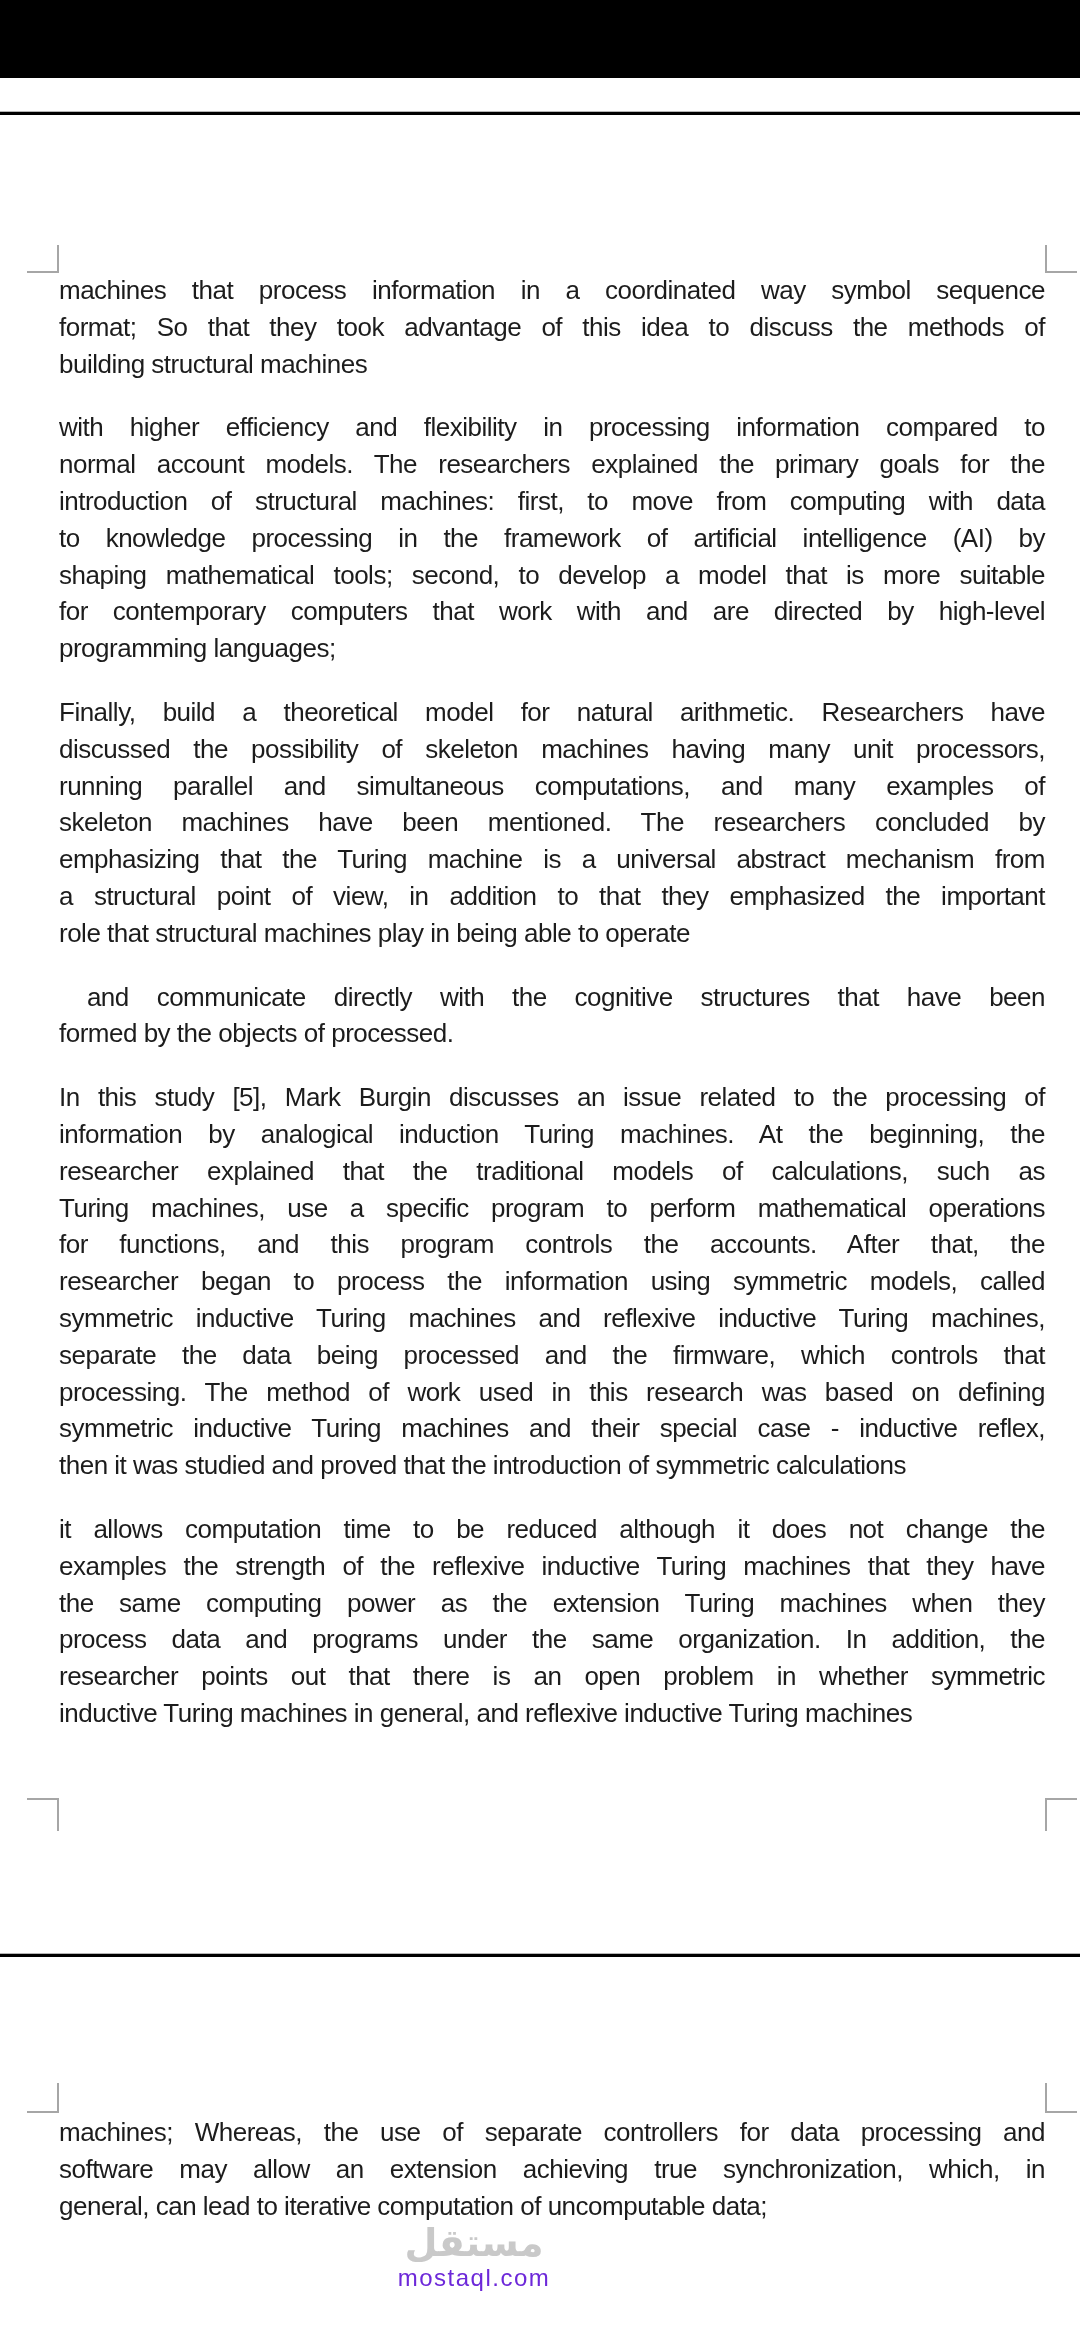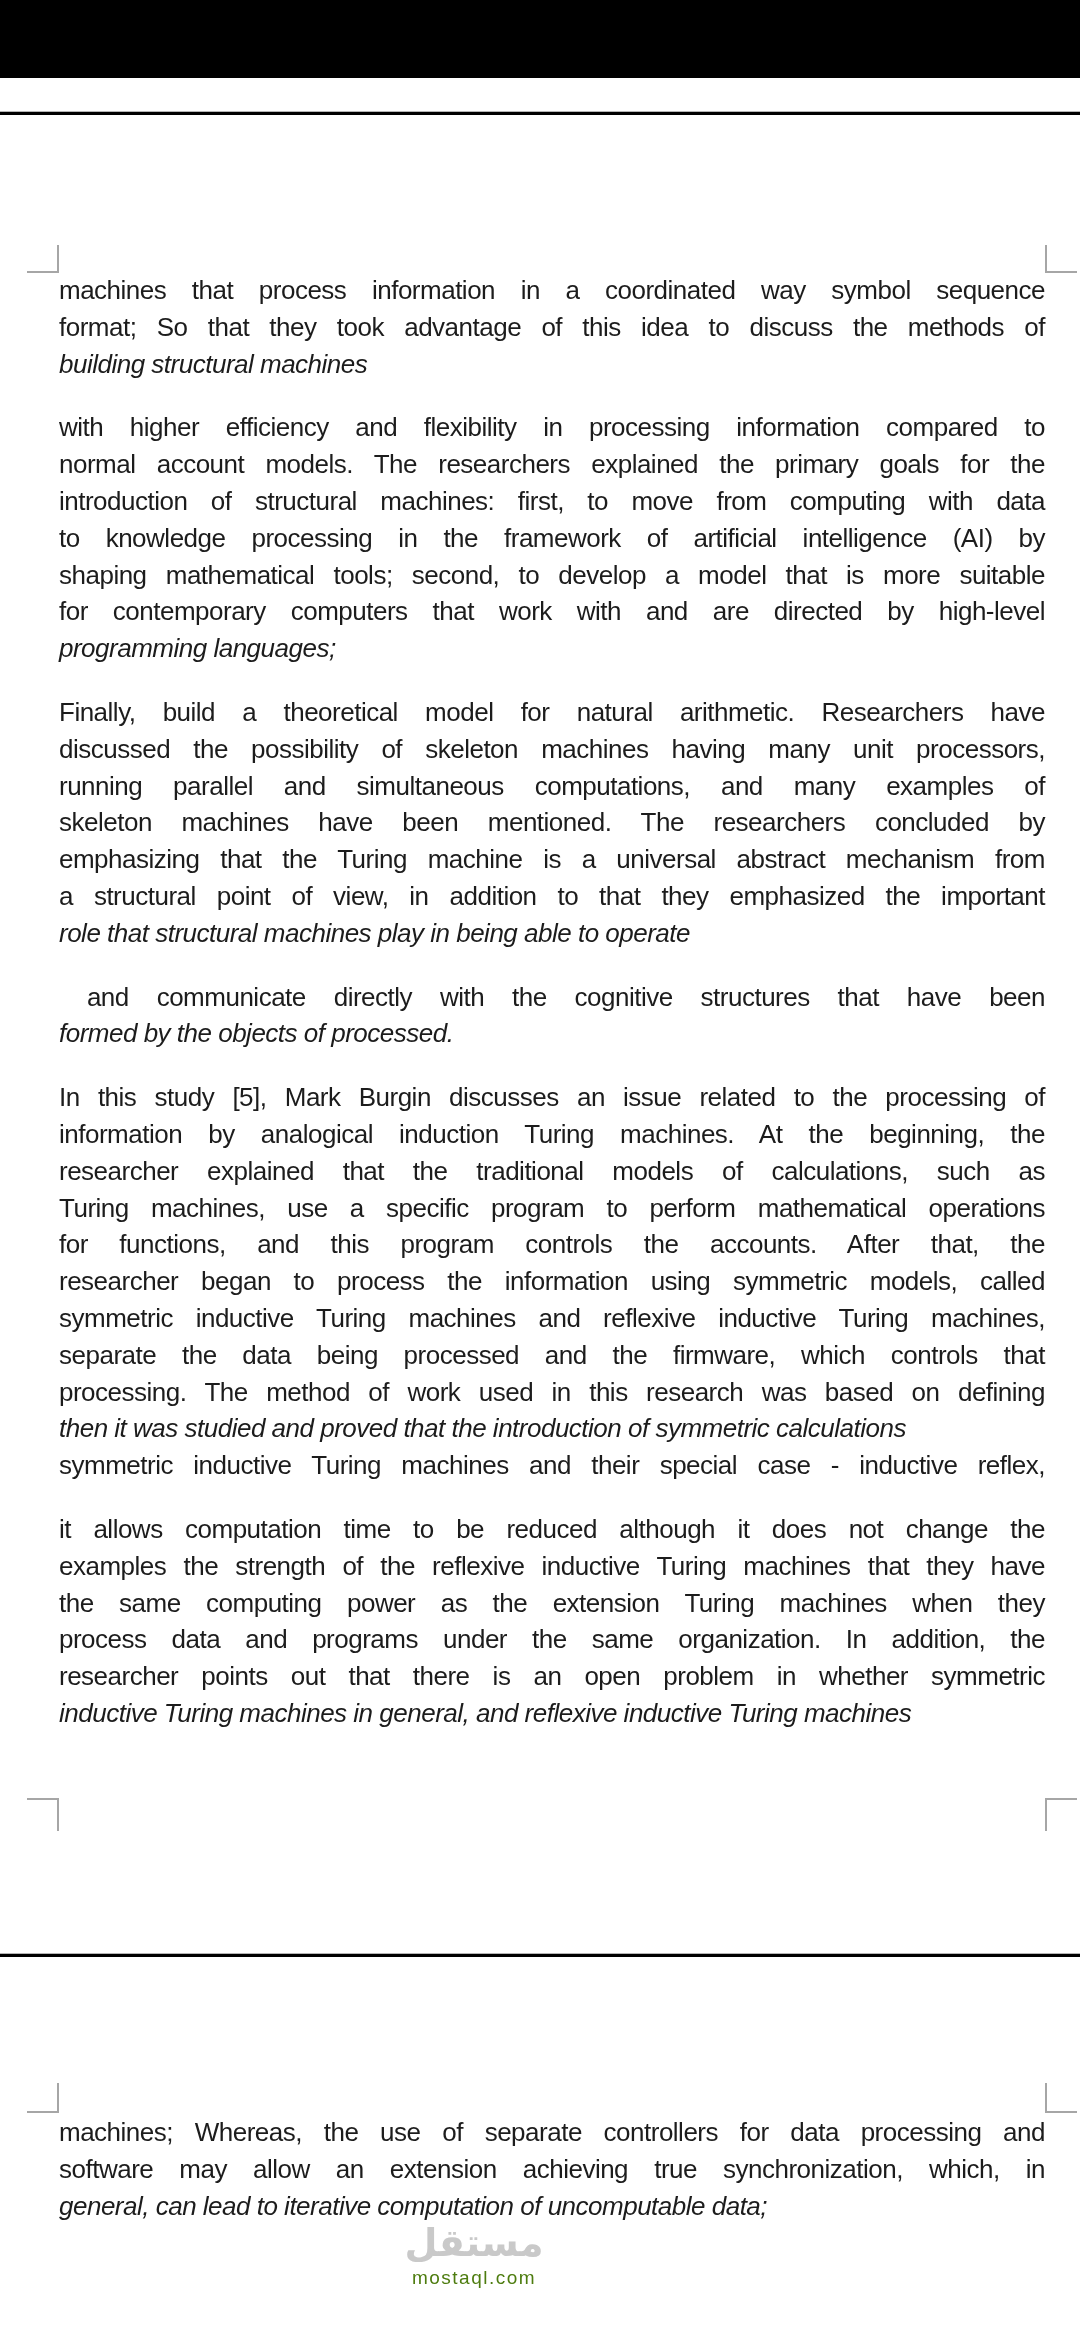--- a/index.html
+++ b/index.html
@@ -58,40 +58,39 @@
   .para:last-child{margin-bottom:0;}
   .line{
     height:36.8px;line-height:36.8px;
     white-space:nowrap;
     text-align:justify;
     text-align-last:justify;
   }
   .line.final{
     text-align:center;
     text-align-last:left;
-    font-style:italic;
   }
   .watermark{
     position:absolute;left:0;top:2220px;width:948px;
     text-align:center;
     color:var(--watermark-color);
     z-index:1;
     user-select:none;
   }
   .watermark-arabic{
     font-family:"DejaVu Sans",sans-serif;
     font-weight:bold;
     font-size:38px;line-height:46px;
     direction:rtl;
   }
   .watermark-domain{
     font-family:"Liberation Sans","DejaVu Sans",sans-serif;
-    font-size:19px;line-height:23px;
+    font-size:24px;line-height:23px;
     letter-spacing:1.5px;
-    color:#4d7c0f;
+    color:#6d28d9;
   }
 </style>
 </head>
 <body>
 
 <div class="screen">
 
   <div class="status-bar"></div>
 
   <div class="page-divider divider-top"></div>
@@ -132,22 +131,22 @@
       <div class="para">
         <div class="line">In this study [5], Mark Burgin discusses an issue related to the processing of</div>
         <div class="line">information by analogical induction Turing machines. At the beginning, the</div>
         <div class="line">researcher explained that the traditional models of calculations, such as</div>
         <div class="line">Turing machines, use a specific program to perform mathematical operations</div>
         <div class="line">for functions, and this program controls the accounts. After that, the</div>
         <div class="line">researcher began to process the information using symmetric models, called</div>
         <div class="line">symmetric inductive Turing machines and reflexive inductive Turing machines,</div>
         <div class="line">separate the data being processed and the firmware, which controls that</div>
         <div class="line">processing. The method of work used in this research was based on defining</div>
+        <div class="line">symmetric inductive Turing machines and their special case - inductive reflex,</div>
         <div class="line final">then it was studied and proved that the introduction of symmetric calculations</div>
-        <div class="line">symmetric inductive Turing machines and their special case - inductive reflex,</div>
       </div>
       <div class="para">
         <div class="line">it allows computation time to be reduced although it does not change the</div>
         <div class="line">examples the strength of the reflexive inductive Turing machines that they have</div>
         <div class="line">the same computing power as the extension Turing machines when they</div>
         <div class="line">process data and programs under the same organization. In addition, the</div>
         <div class="line">researcher points out that there is an open problem in whether symmetric</div>
         <div class="line final">inductive Turing machines in general, and reflexive inductive Turing machines</div>
       </div>
     </div>

